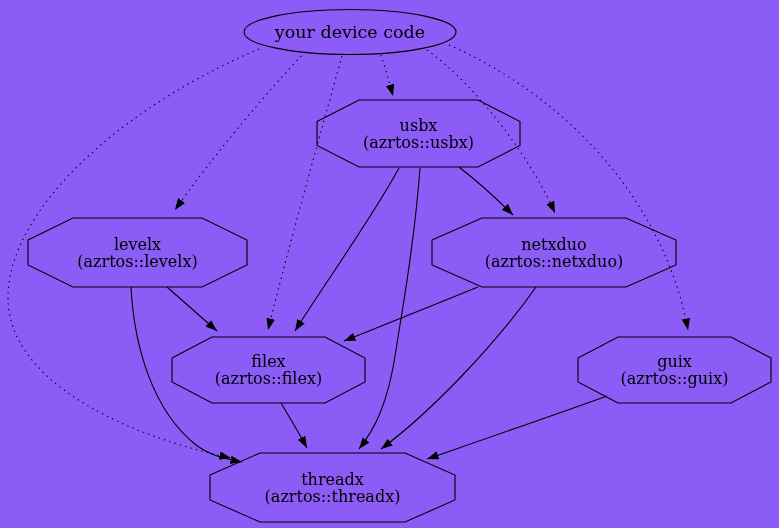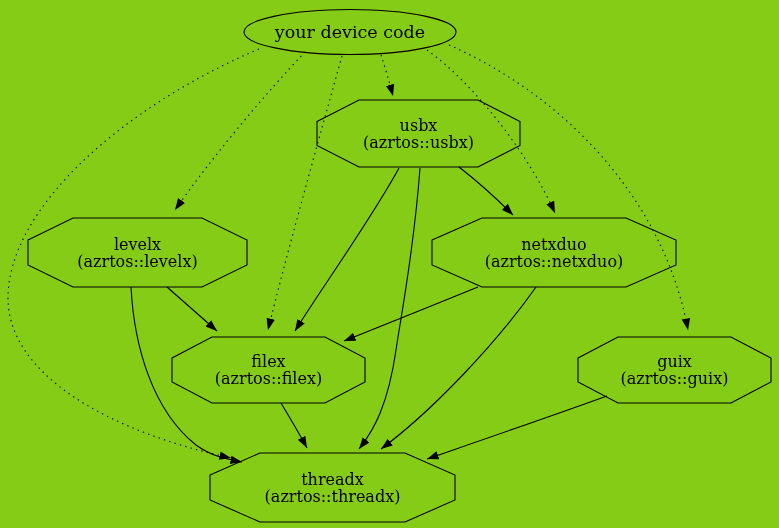--- a/index.html
+++ b/index.html
@@ -4,21 +4,21 @@
 <style>
   html, body {
     margin: 0;
     padding: 0;
     background: #ffffff;
   }
   .stage {
     position: relative;
     width: 779px;
     height: 528px;
-    background: #84cc16;
+    background: #8b5cf6;
     overflow: hidden;
   }
   svg { display: block; }
   .edge {
     fill: none;
     stroke: #000000;
     stroke-width: 1.1;
   }
   .edge.dotted {
     stroke-dasharray: 1.4 4.2;

